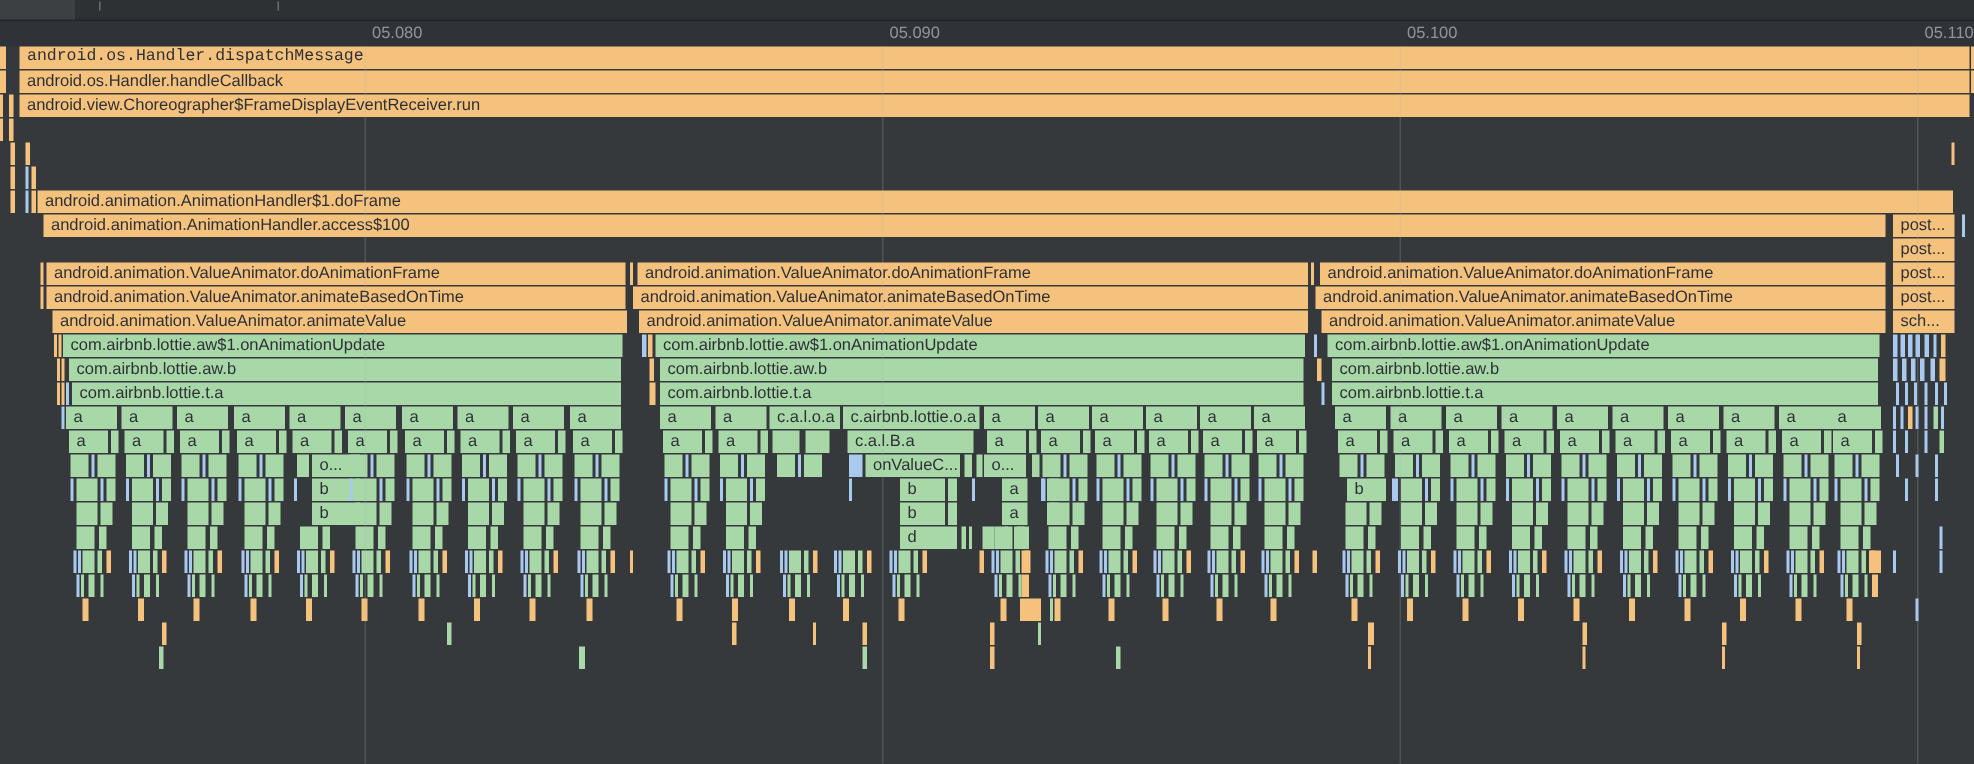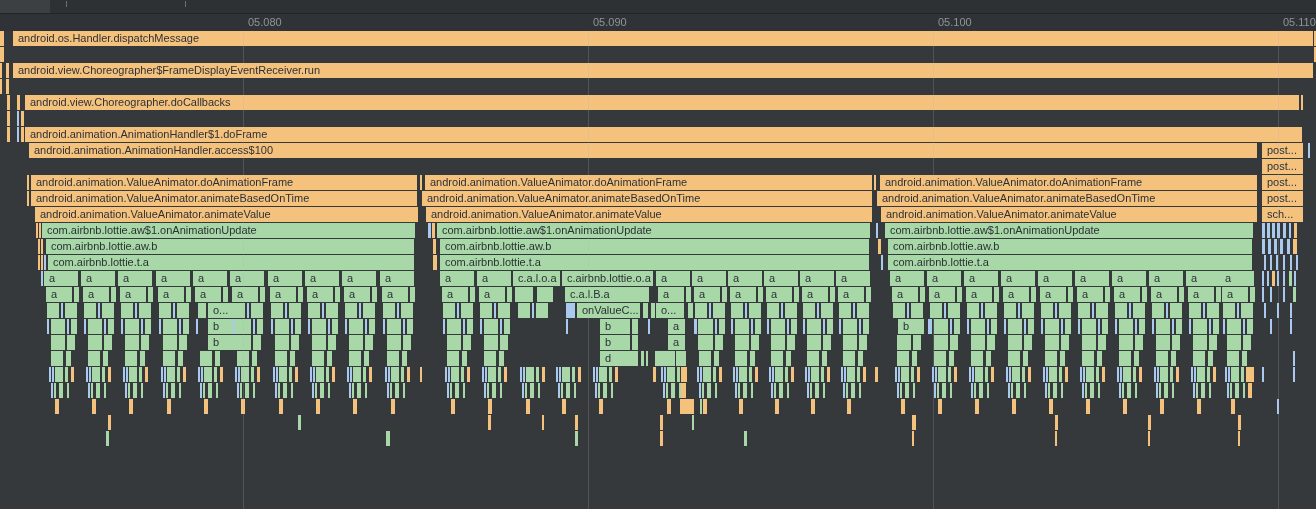--- a/index.html
+++ b/index.html
@@ -28,32 +28,32 @@
 </style>
 </head>
 <body>
 
 <div class="gridline" style="left: 243px; top: 14px; height: 495px;"></div>
 <div class="gridline" style="left: 588px; top: 14px; height: 495px;"></div>
 <div class="gridline" style="left: 933px; top: 14px; height: 495px;"></div>
 <div class="gridline" style="left: 1278px; top: 14px; height: 495px;"></div>
 <div id="chart">
     <div class="bar c-o tiny" style="left: 0px; top: 31px; width: 4px;"></div>
-    <div class="bar c-o" style="left: 13px; top: 31px; width: 1300px;">android.os.Handler.dispatchMessage</div>
+    <div class="bar c-o" style="left: 13px; top: 31px; width: 1300px; font-family: Liberation Mono, monospace;">android.os.Handler.dispatchMessage</div>
     <div class="bar c-o tiny" style="left: 1314px; top: 31px; width: 2px;"></div>
     <div class="bar c-o tiny" style="left: 0px; top: 47px; width: 4px;"></div>
+    <div class="bar c-o" style="left: 13px; top: 47px; width: 1300px;">android.os.Handler.handleCallback</div>
     <div class="bar c-o tiny" style="left: 1314px; top: 47px; width: 2px;"></div>
     <div class="bar c-o tiny" style="left: 0px; top: 63px; width: 2px;"></div>
     <div class="bar c-o tiny" style="left: 6px; top: 63px; width: 3px;"></div>
     <div class="bar c-o" style="left: 13px; top: 63px; width: 1300px;">android.view.Choreographer$FrameDisplayEventReceiver.run</div>
     <div class="bar c-o tiny" style="left: 0px; top: 79px; width: 2px;"></div>
     <div class="bar c-o tiny" style="left: 6px; top: 79px; width: 3px;"></div>
     <div class="bar c-o tiny" style="left: 7px; top: 95px; width: 3px;"></div>
     <div class="bar c-o tiny" style="left: 17px; top: 95px; width: 3px;"></div>
-    <div class="bar c-o" style="left: 25px; top: 95px; width: 1274px;">android.view.Choreographer.doCallbacks</div>
     <div class="bar c-o tiny" style="left: 1301px; top: 95px; width: 2px;"></div>
     <div class="bar c-o tiny" style="left: 7px; top: 111px; width: 3px;"></div>
     <div class="bar c-b tiny" style="left: 17px; top: 111px; width: 2px;"></div>
     <div class="bar c-o tiny" style="left: 21px; top: 111px; width: 3px;"></div>
     <div class="bar c-o tiny" style="left: 7px; top: 127px; width: 3px;"></div>
     <div class="bar c-b tiny" style="left: 17px; top: 127px; width: 2px;"></div>
     <div class="bar c-o tiny" style="left: 21px; top: 127px; width: 3px;"></div>
     <div class="bar c-o" style="left: 25px; top: 127px; width: 1277px;">android.animation.AnimationHandler$1.doFrame</div>
     <div class="bar c-o" style="left: 29px; top: 143px; width: 1228px;">android.animation.AnimationHandler.access$100</div>
     <div class="bar c-o" style="left: 1262px; top: 143px; width: 41px;">post...</div>

